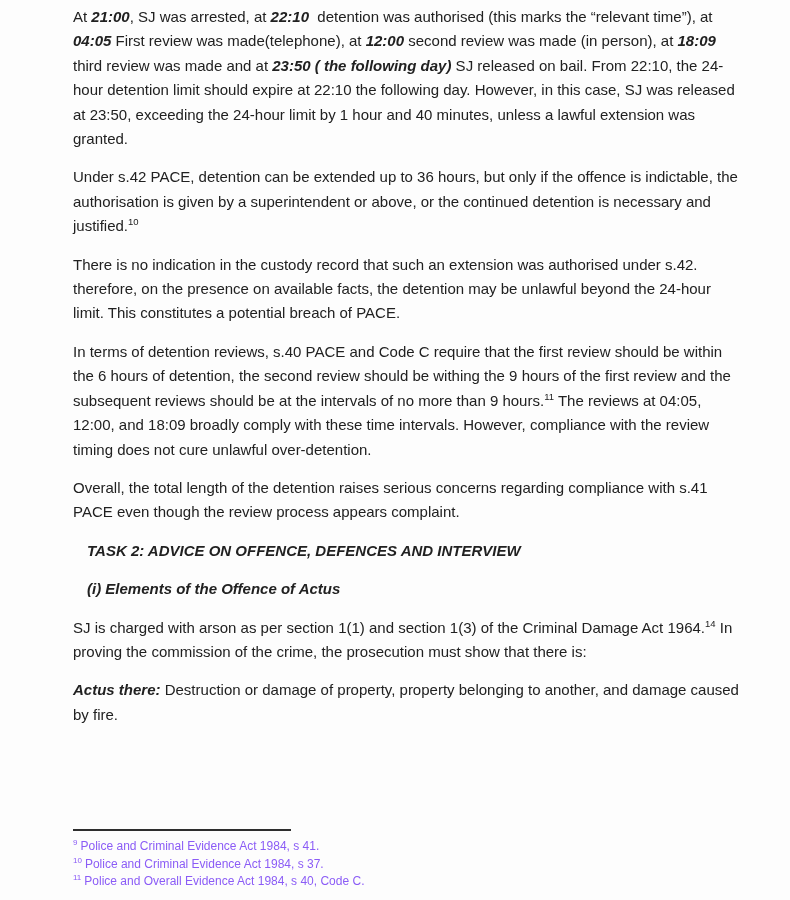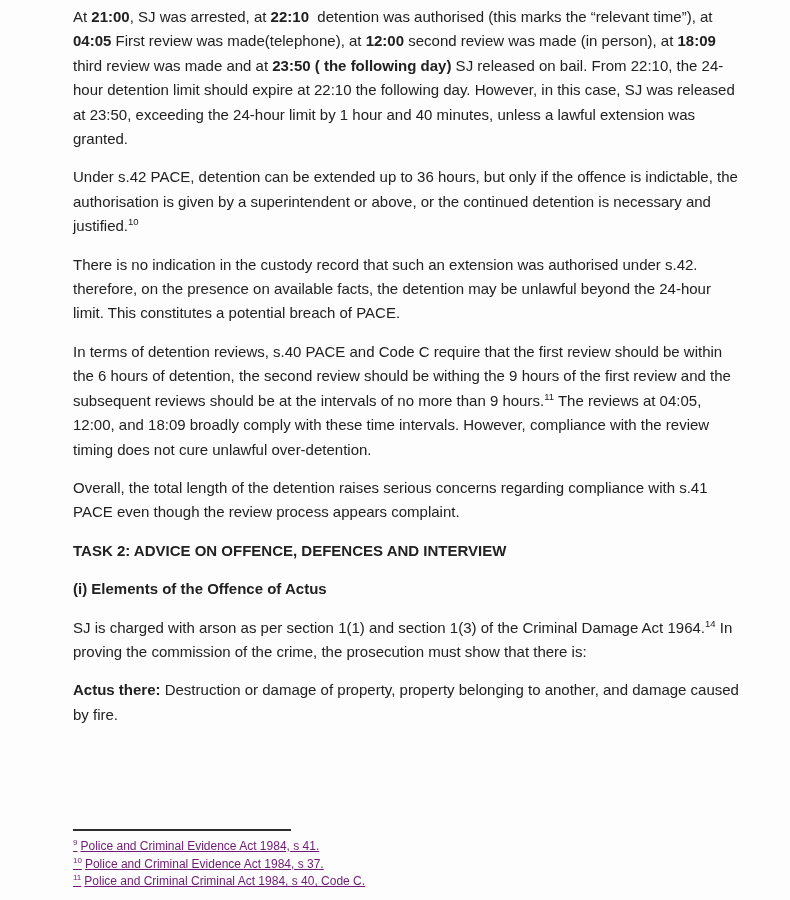--- a/index.html
+++ b/index.html
@@ -16,43 +16,42 @@
     top: 5px;
     left: 73px;
     width: 667px;
     font-size: 15px;
     line-height: 24.4px;
   }
   .doc-body p {
     margin: 0 0 14px 0;
     white-space: pre-wrap;
   }
-  .doc-body p.heading { font-weight: bold; }
-  .doc-body strong { font-weight: bold; }
+  .doc-body p.heading { font-weight: bold; margin-left: 14px; }
+  .doc-body strong { font-weight: bold; font-style: italic; }
   sup {
     font-size: 9.5px;
     line-height: 0;
     vertical-align: super;
   }
   .footnotes {
     position: absolute;
     top: 829px;
     left: 73px;
     width: 667px;
   }
   .fn-divider {
     width: 218px;
     border-top: 2px solid #2e2e2e;
     margin-bottom: 7px;
   }
   .footnote {
     font-size: 12px;
     line-height: 17.6px;
-    color: #701a75;
-    text-decoration: underline;
+    color: #8b5cf6;
   }
   .footnote sup { font-size: 8px; margin-right: 3px; }
 </style>
 </head>
 <body>
 
 <div class="doc-body" id="doc-body">
     <p class="paragraph"><span>At </span><strong>21:00</strong><span>, SJ was arrested, at </span><strong>22:10</strong><span>  detention was authorised (this marks the “relevant time”), at </span><strong>04:05</strong><span> First review was made(telephone), at </span><strong>12:00</strong><span> second review was made (in person), at </span><strong>18:09</strong><span>  third review was made and at </span><strong>23:50 ( the following day)</strong><span> SJ released on bail. From 22:10, the 24-hour detention limit should expire at 22:10 the following day. However, in this case, SJ was released at 23:50, exceeding the 24-hour limit by 1 hour and 40 minutes, unless a lawful extension was granted.</span></p>
     <p class="paragraph"><span>Under s.42 PACE, detention can be extended up to 36 hours, but only if the offence is indictable, the authorisation is given by a superintendent or above, or the continued detention is necessary and justified.</span><sup>10</sup></p>
     <p class="paragraph"><span>There is no indication in the custody record that such an extension was authorised under s.42. therefore, on the presence on available facts, the detention may be unlawful beyond the 24-hour limit. This constitutes a potential breach of PACE.</span></p>
@@ -62,15 +61,15 @@
     <p class="heading"><strong>(i) Elements of the Offence of Actus</strong></p>
     <p class="paragraph"><span>SJ is charged with arson as per section 1(1) and section 1(3) of the Criminal Damage Act 1964.</span><sup>14</sup><span> In proving the commission of the crime, the prosecution must show that there is:</span></p>
     <p class="paragraph"><strong>Actus there:</strong><span> Destruction or damage of property, property belonging to another, and damage caused by fire.</span></p>
   </div>
 
 <div class="footnotes">
   <div class="fn-divider"></div>
   <div id="footnote-list">
       <div class="footnote"><sup>9</sup><span>Police and Criminal Evidence Act 1984, s 41.</span></div>
       <div class="footnote"><sup>10</sup><span>Police and Criminal Evidence Act 1984, s 37.</span></div>
-      <div class="footnote"><sup>11</sup><span>Police and Criminal Criminal Act 1984, s 40, Code C.</span></div>
+      <div class="footnote"><sup>11</sup><span>Police and Overall Evidence Act 1984, s 40, Code C.</span></div>
     </div>
 </div>
 
 </body></html>

